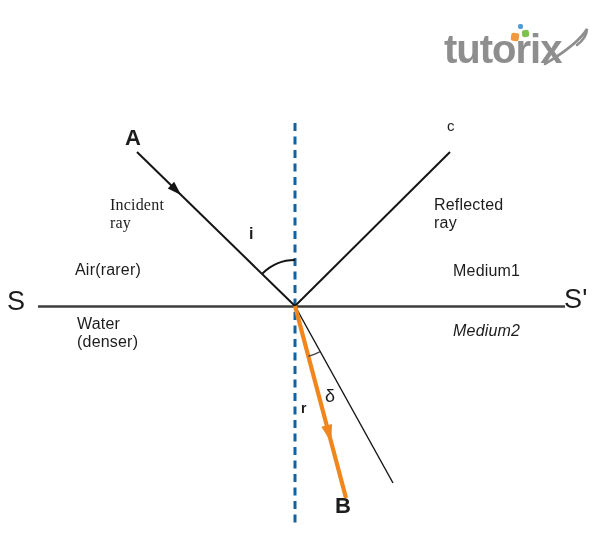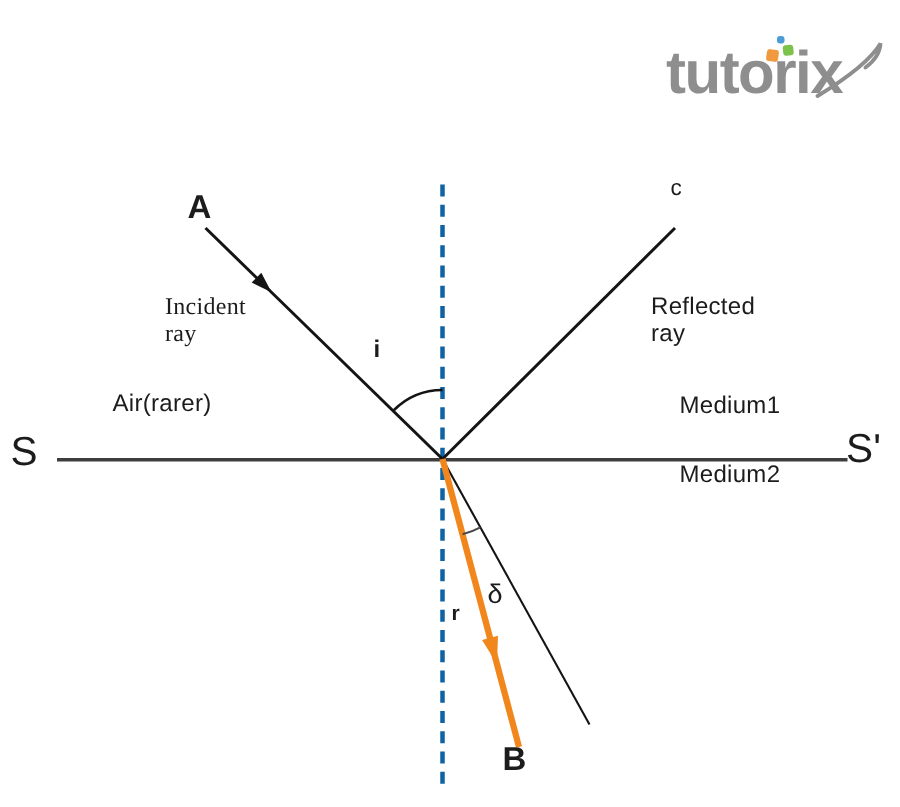--- a/index.html
+++ b/index.html
@@ -61,21 +61,23 @@
   </div>
 
   <div class="lbl pt" style="left:125px; top:126px;">A</div>
   <div class="lbl" style="left:110px; top:196px;font-family:Liberation Serif, serif;">Incident
 ray</div>
   <div class="lbl ang" style="left:249px; top:225px;">i</div>
   <div class="lbl sm" style="left:447px; top:118px;">c</div>
   <div class="lbl" style="left:434px; top:196px;">Reflected
 ray</div>
   <div class="lbl" style="left:75px;  top:261px;">Air(rarer)</div>
+  <div class="lbl" style="left:77px;  top:315px;">Water
+(denser)</div>
   <div class="lbl" style="left:453px; top:262px;text-align:center;">Medium1</div>
-  <div class="lbl" style="left:453px; top:308px;">Medium2</div>
+  <div class="lbl" style="left:453px; top:322px;font-style:italic;">Medium2</div>
   <div class="lbl big" style="left:7px;   top:286px;">S</div>
   <div class="lbl big" style="left:564px; top:284px;">S'</div>
   <div class="lbl ang" style="left:301px; top:401px; font-size:14px;">r</div>
   <div class="lbl" style="left:325px; top:386px; font-size:18px;">δ</div>
   <div class="lbl pt" style="left:335px; top:494px;">B</div>
 
 </div>
 
 </body></html>

